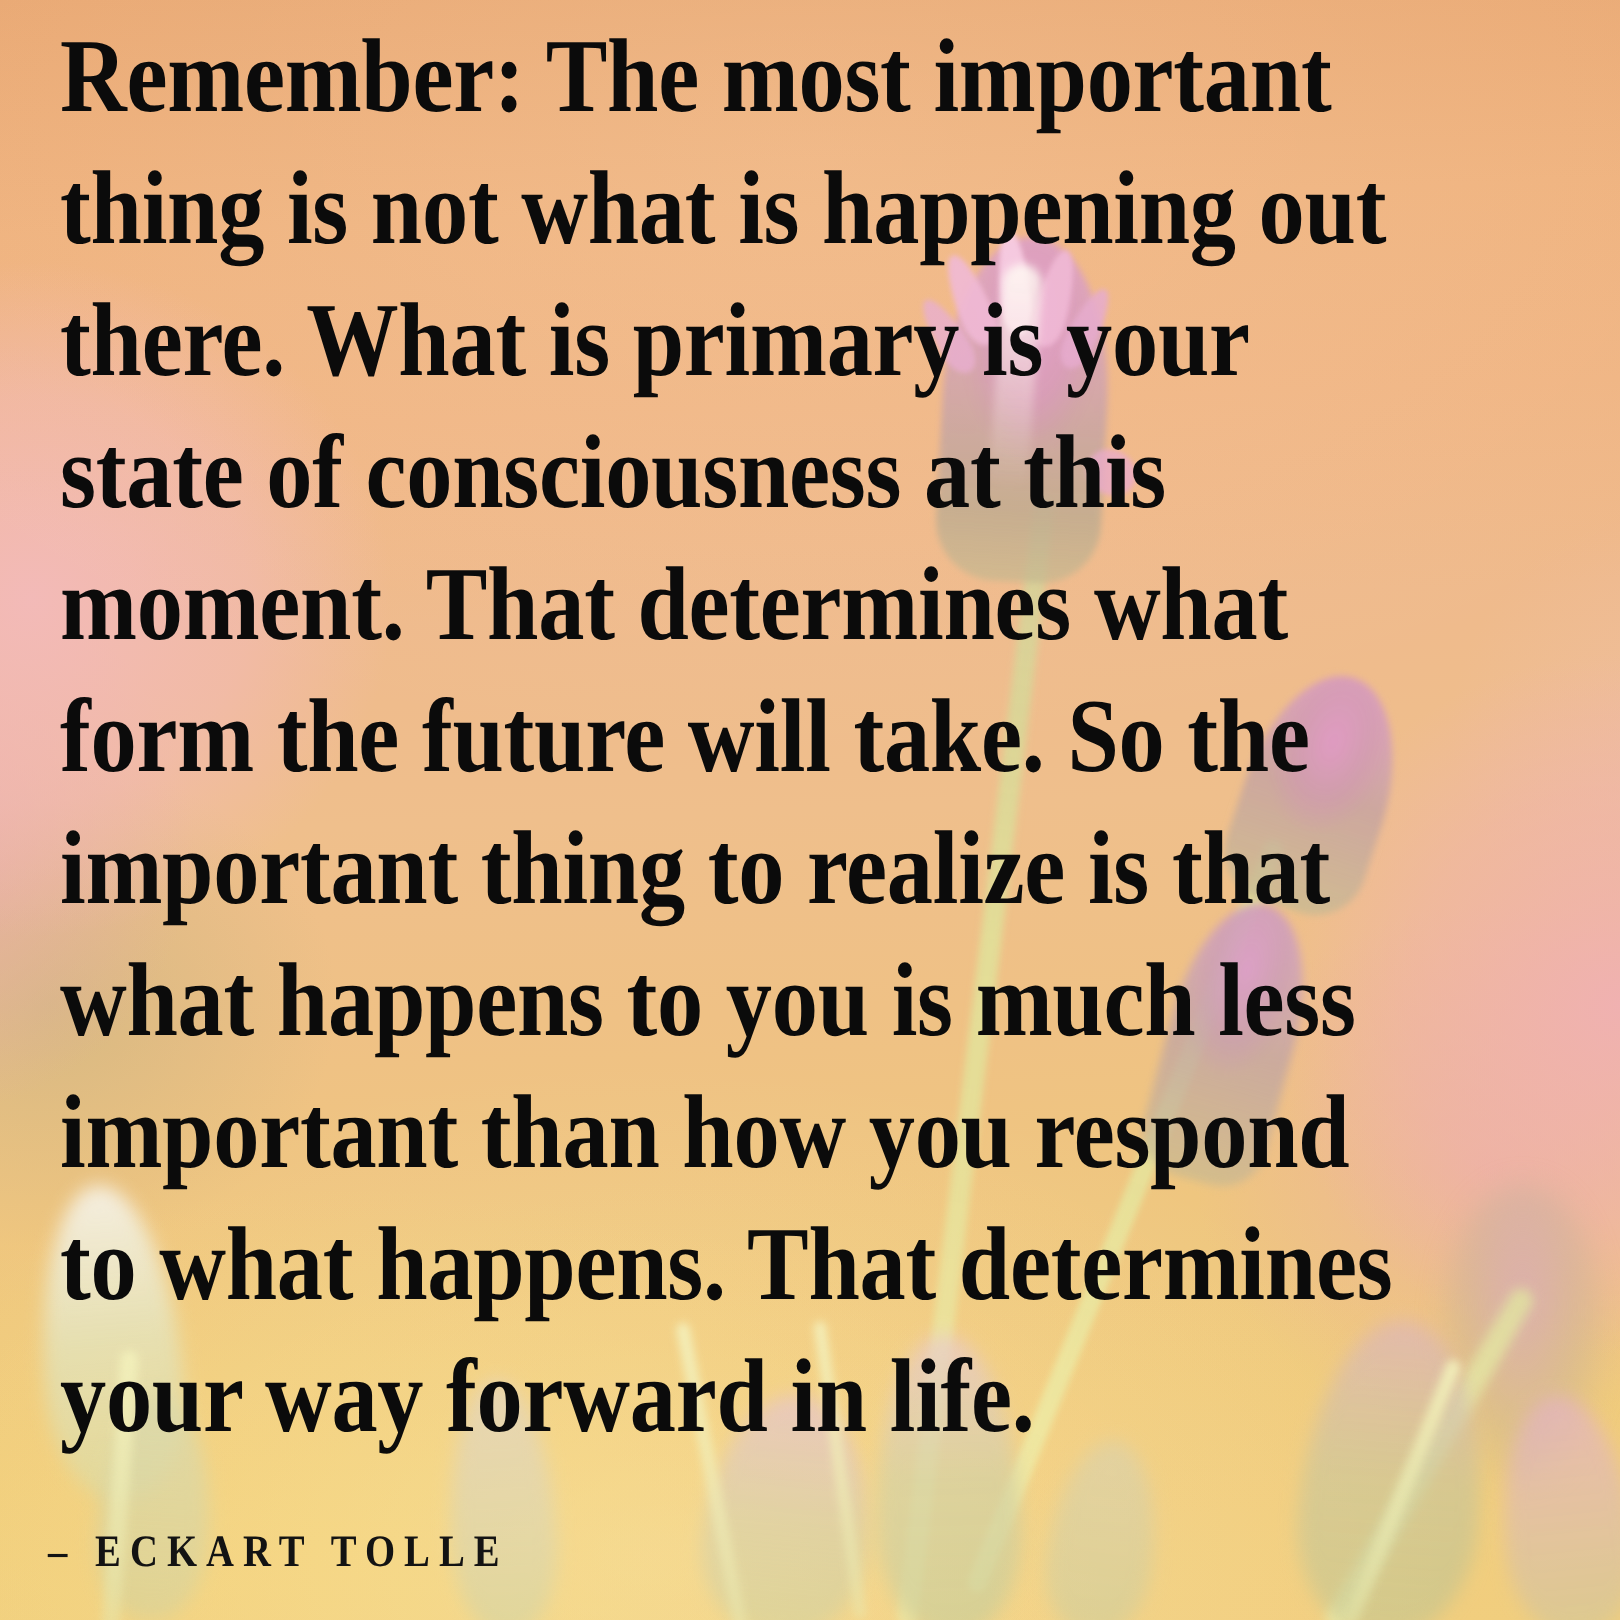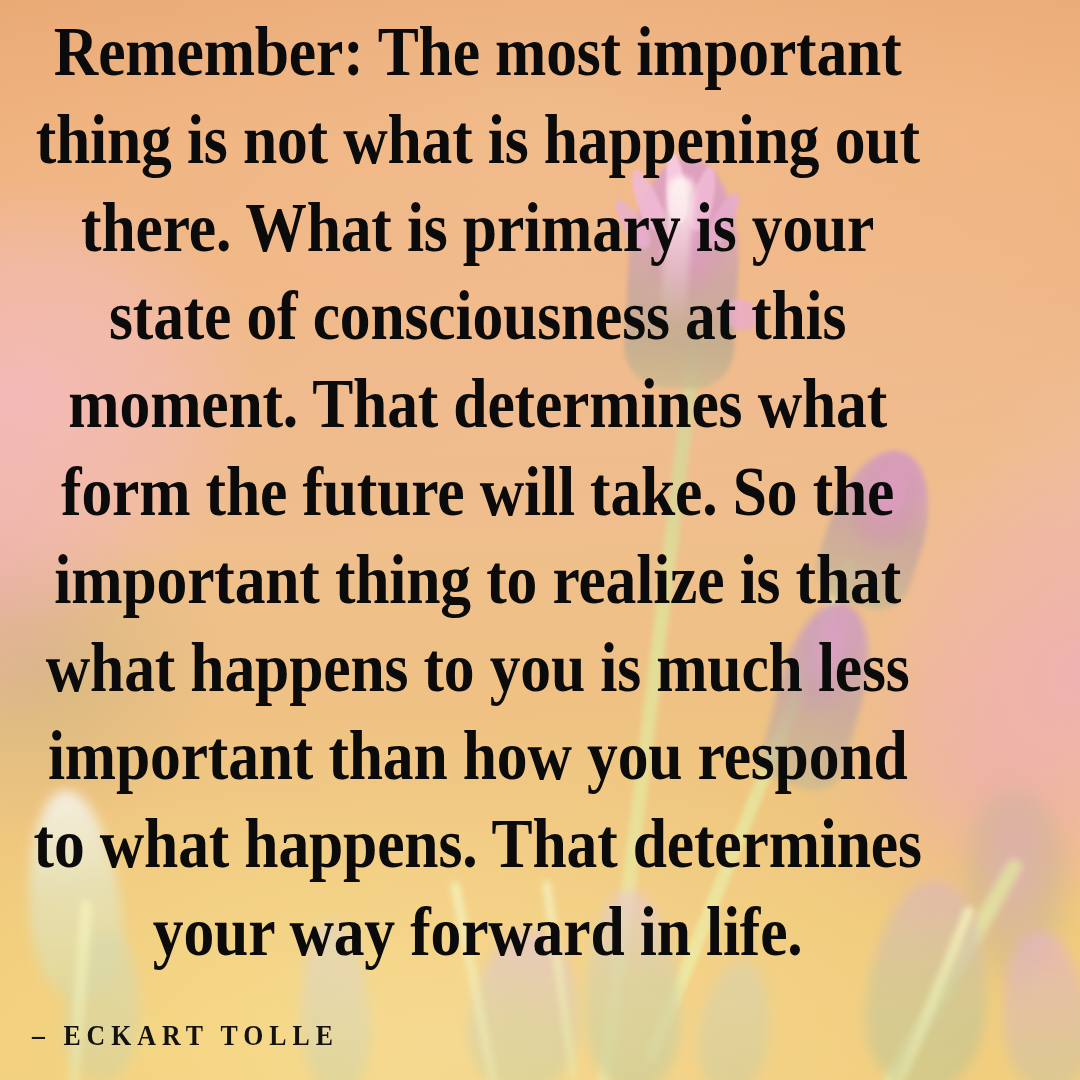--- a/index.html
+++ b/index.html
@@ -220,24 +220,23 @@
   
   #bg-haze {
     background:
       radial-gradient(ellipse 900px 500px at 50% 10%, rgba(255,236,206,0.16) 0%, rgba(255,236,206,0) 80%),
       radial-gradient(ellipse 700px 420px at 40% 96%, rgba(255,244,200,0.28) 0%, rgba(255,244,200,0) 78%);
   }
 
   
   #quote-block {
     position: absolute;
-    left: 28px;
+    left: 40px;
     top: 8px;
     width: 1022px;
-    text-align: center;
   }
   .quote-line {
     display: block;
     color: #0B0B0B;
     font-family: "Liberation Serif", "DejaVu Serif", serif;
     font-weight: 700;
     font-size: 70px;
     line-height: 88px;
     letter-spacing: -0.2px;
     white-space: nowrap;

